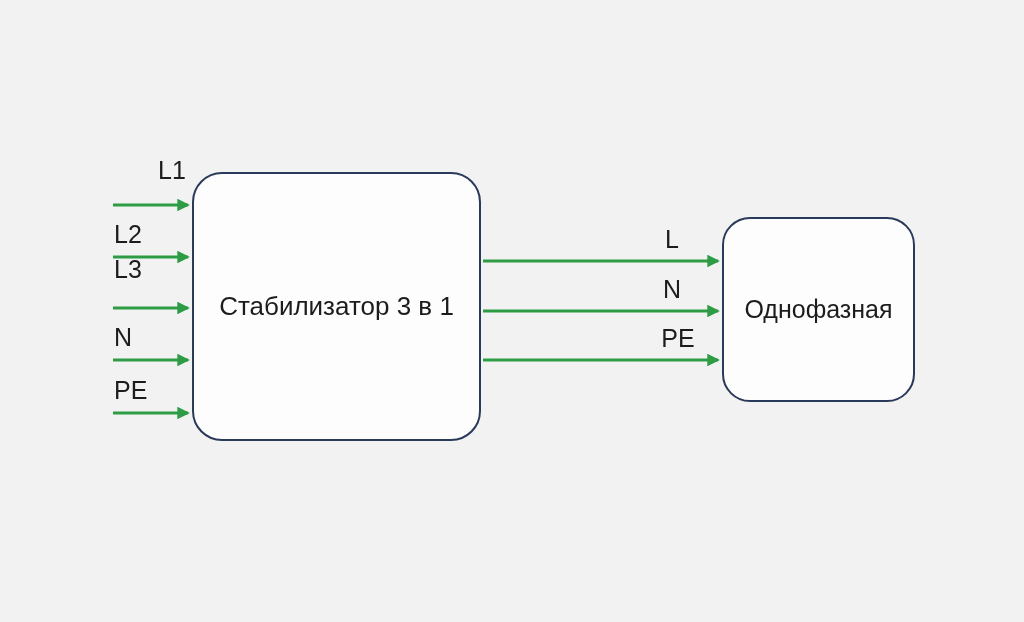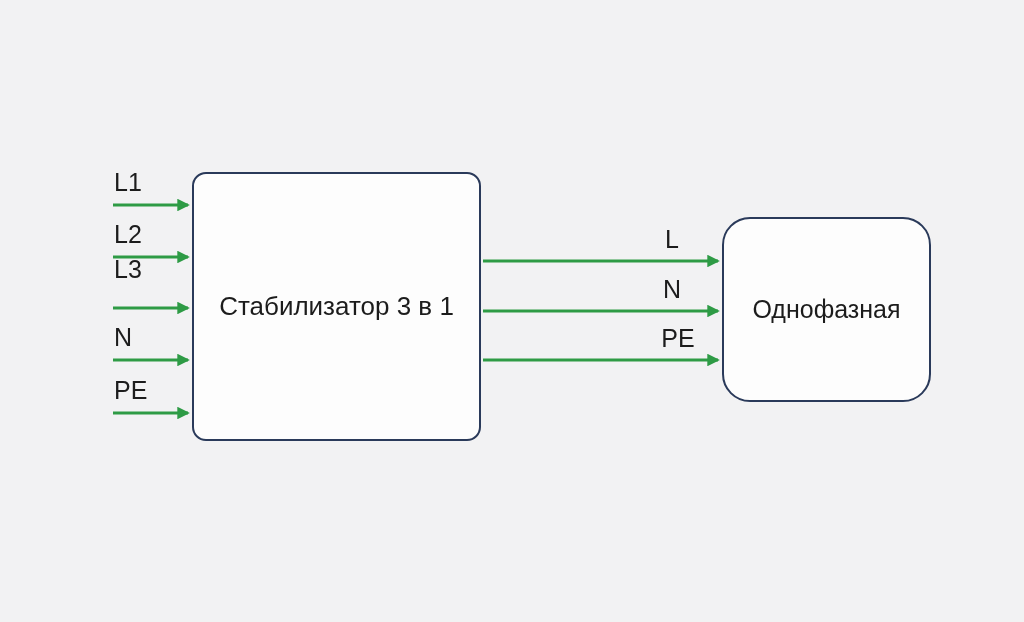--- a/index.html
+++ b/index.html
@@ -40,39 +40,39 @@
     box-sizing:border-box;
     display:flex;
     flex-direction:column;
     align-items:center;
     justify-content:center;
     color:var(--text);
   }
   .stabilizer-box{
     left:192px;top:172px;
     width:289px;height:269px;
-    border-radius:14px;
+    border-radius:30px;
     font-size:26px;
   }
   .load-box{
     left:722px;top:217px;
-    width:209px;height:185px;
+    width:193px;height:185px;
     border-radius:28px;
     font-size:25px;
     line-height:1.8;
   }
   .pin-label{
     position:absolute;
     font-size:25px;
     line-height:1.1;
     color:var(--text);
     white-space:nowrap;
   }
   .in-label{left:114px;}
-  .in-label-0{top:169px;}
+  .in-label-0{top:157px;margin-left:44px;}
   .in-label-1{top:221px;text-align:right;}
   .in-label-2{top:256px;}
   .in-label-3{top:324px;}
   .in-label-4{top:377px;}
   .out-label{width:80px;text-align:center;}
   .out-label-0{left:632px;top:226px;}
   .out-label-1{left:632px;top:276px;}
   .out-label-2{left:638px;top:325px;}
 </style>
 </head>

